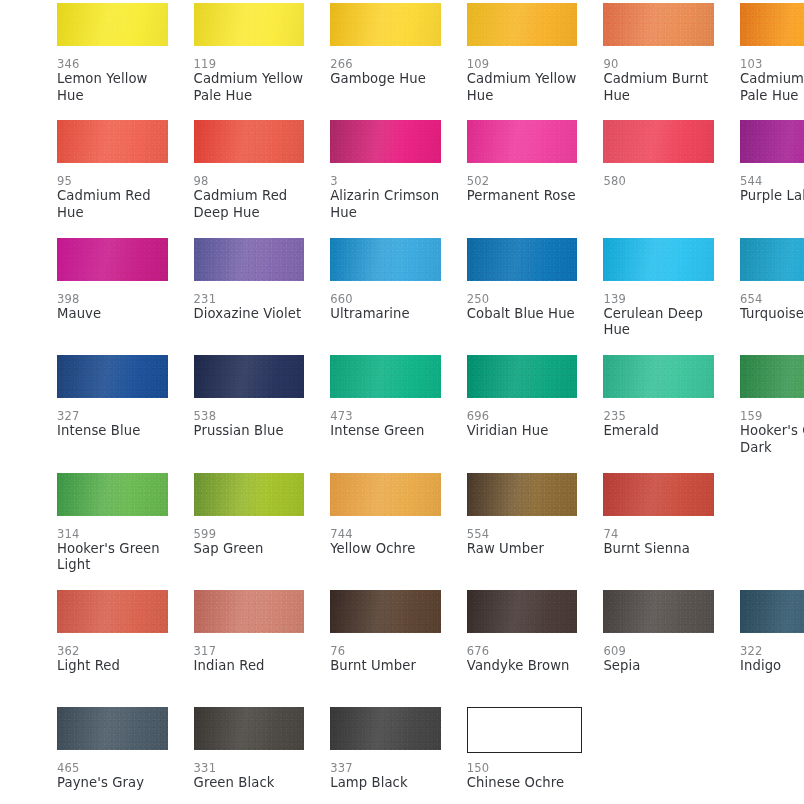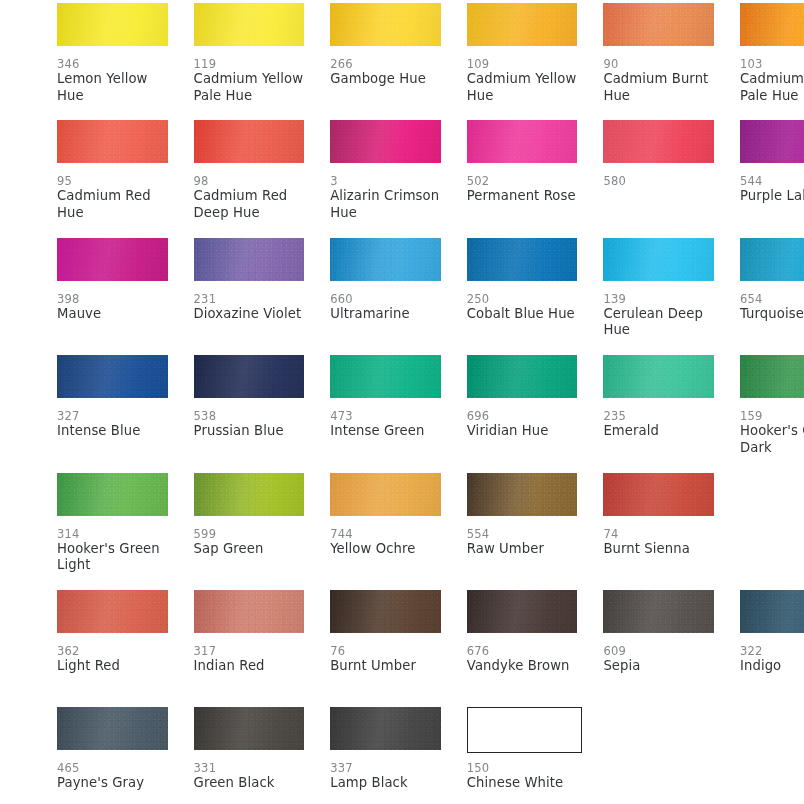--- a/index.html
+++ b/index.html
@@ -527,20 +527,20 @@
             <div class="swatch-code">337</div>
             <div class="swatch-name">Lamp Black</div>
           </div>
         </div>
         <div class="swatch-cell">
           <div class="swatch-chip outlined">
             <div class="paint" style="background: linear-gradient(95deg, rgb(255, 255, 255) 0%, rgb(255, 255, 255) 62%, rgb(255, 255, 255) 100%);"></div>
           </div>
           <div class="swatch-label">
             <div class="swatch-code">150</div>
-            <div class="swatch-name">Chinese White</div>
+            <div class="swatch-name">Chinese Ochre</div>
           </div>
         </div>
         <div class="swatch-cell empty"></div>
         <div class="swatch-cell empty"></div>
       </div>
     </div>
 </div>
 
 </body></html>

